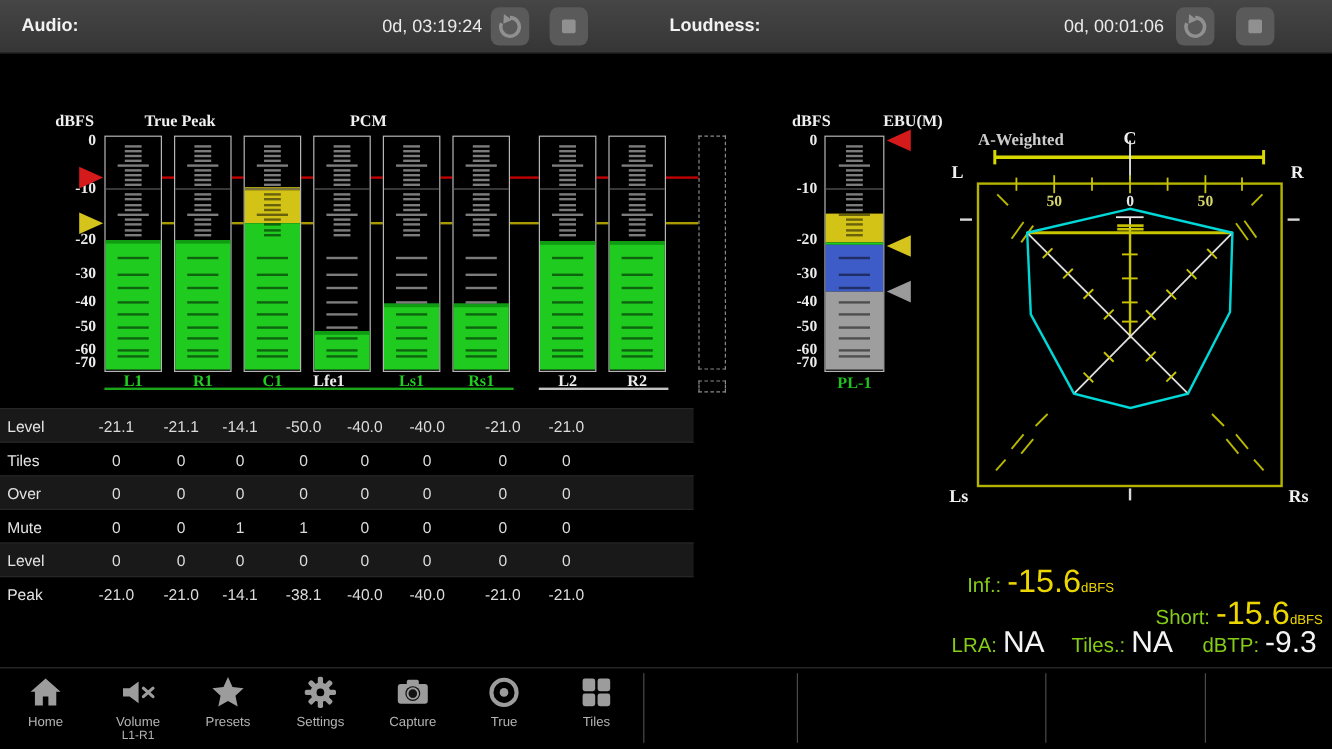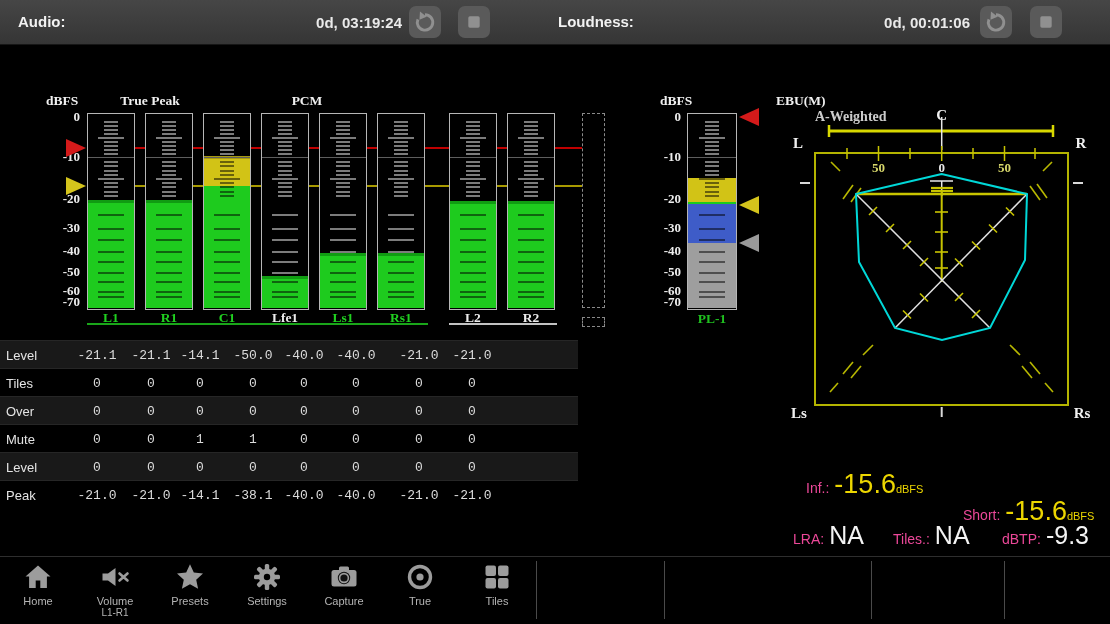--- a/index.html
+++ b/index.html
@@ -5,43 +5,43 @@
   html,body{margin:0;padding:0;background:#000;}
   #screen{position:relative;width:1110px;height:624px;background:#000;overflow:hidden;
           font-family:"Liberation Sans",sans-serif;color:#e8e8e8;user-select:none;}
   .abs{position:absolute;}
   .serif{font-family:"Liberation Serif",serif;font-weight:bold;}
 
   
   .topbar{position:absolute;left:0;top:0;width:1110px;height:44px;
           background:linear-gradient(#464646,#353535);border-bottom:1px solid #161616;}
   .tb-label{position:absolute;top:13px;font-size:15px;font-weight:bold;color:#f2f2f2;}
-  .tb-timer{position:absolute;top:14px;font-size:15px;color:#eaeaea;text-align:right;width:120px;font-weight:bold;}
+  .tb-timer{position:absolute;top:14px;font-size:15px;color:#eaeaea;text-align:right;width:120px;}
   .tb-btn{position:absolute;top:6px;width:32px;height:32px;background:#5a5a5a;border:none;
           border-radius:7px;padding:2px;cursor:pointer;}
   .tb-btn svg{width:26px;height:26px;display:block;margin:auto;}
 
   
   .hdr{position:absolute;top:93px;font-size:13.5px;color:#f0f0f0;}
   .u-green{position:absolute;top:323px;height:0;border-top:2px solid #1aa61a;}
   .u-white{position:absolute;top:323px;height:0;border-top:2px solid #c2c2c2;}
   .dash-box{position:absolute;border:1px dashed #8a8a8a;}
 
   .meter-col{position:absolute;top:113px;width:48px;height:197px;background:#000;
              border:1px solid #b6b6b6;box-sizing:border-box;}
 
   
   .stat-row{position:absolute;left:0;width:578px;height:28px;}
   .stat-row.stripe{background:#191919;}
   .stat-row .rl{position:absolute;left:6px;top:7px;font-size:13px;color:#e4e4e4;}
-  .stat-row .rv{position:absolute;top:7px;width:54px;text-align:center;font-size:13px;color:#dcdcdc;font-family:Liberation Mono, monospace;}
+  .stat-row .rv{position:absolute;top:7px;width:54px;text-align:center;font-size:13px;color:#dcdcdc;}
 
   
   .ro{position:absolute;display:flex;align-items:baseline;}
-  .ro .lbl{font-size:14px;color:#ec4899;margin-right:5px;}
+  .ro .lbl{font-size:17px;color:#84cc16;margin-right:5px;}
   .ro .val-y{font-size:27px;color:#ecd600;}
   .ro .unit-y{font-size:11px;color:#ecd600;}
   .ro .val-w{font-size:25px;color:#f4f4f4;}
 
   
   .toolbar{position:absolute;left:0;top:556px;width:1110px;height:68px;background:#000;
            border-top:1px solid #2e2e2e;}
   .nav-item{position:absolute;top:4px;width:70px;text-align:center;cursor:pointer;}
   .nav-item svg{width:32px;height:32px;display:inline-block;}
   .nav-item .nl{font-size:11px;color:#b4b4b4;margin-top:-2px;}
@@ -85,21 +85,21 @@
   <div class="hdr serif" style="left:46px">dBFS</div>
   <div class="hdr serif" style="left:90px;width:120px;text-align:center">True Peak</div>
   <div class="hdr serif" style="left:267px;width:80px;text-align:center">PCM</div>
 
   <div class="dash-box" style="left:582px;top:113px;width:21px;height:193px"></div>
   <div class="dash-box" style="left:582px;top:317px;width:21px;height:8px"></div>
   <div class="u-green" style="left:87px;width:341px"></div>
   <div class="u-white" style="left:449px;width:108px"></div>
 
   <div class="hdr serif" style="left:660px">dBFS</div>
-  <div class="hdr serif" style="left:776px">EBU(M)</div>
+  <div class="hdr serif" style="left:736px">EBU(M)</div>
   <div class="abs serif" style="left:687px;top:311px;width:50px;text-align:center;font-size:13.5px;color:#1fc01f">PL-1</div>
 
   <div id="dyn" class="abs" style="left:0;top:0;width:1110px;height:624px">
       <div style="position: absolute; left: 87px; top: 147px; width: 495px; height: 2px; background: rgb(192, 0, 0);"></div>
       <div style="position: absolute; left: 87px; top: 185px; width: 495px; height: 2px; background: rgb(168, 154, 0);"></div>
       <div class="serif" style="position: absolute; left: 30px; top: 109px; width: 50px; text-align: right; font-size: 13px; color: rgb(236, 236, 236);">0</div>
       <div class="serif" style="position: absolute; left: 30px; top: 149px; width: 50px; text-align: right; font-size: 13px; color: rgb(236, 236, 236);">-10</div>
       <div class="serif" style="position: absolute; left: 30px; top: 191px; width: 50px; text-align: right; font-size: 13px; color: rgb(236, 236, 236);">-20</div>
       <div class="serif" style="position: absolute; left: 30px; top: 220px; width: 50px; text-align: right; font-size: 13px; color: rgb(236, 236, 236);">-30</div>
       <div class="serif" style="position: absolute; left: 30px; top: 243px; width: 50px; text-align: right; font-size: 13px; color: rgb(236, 236, 236);">-40</div>
@@ -233,21 +233,21 @@
         <div style="position: absolute; left: 10px; top: 100px; width: 26px; height: 2px; background: rgb(124, 124, 124);"></div>
         <div style="position: absolute; left: 10px; top: 114px; width: 26px; height: 2px; background: rgb(124, 124, 124);"></div>
         <div style="position: absolute; left: 10px; top: 125px; width: 26px; height: 2px; background: rgb(124, 124, 124);"></div>
         <div style="position: absolute; left: 10px; top: 137px; width: 26px; height: 2px; background: rgb(124, 124, 124);"></div>
         <div style="position: absolute; left: 10px; top: 147px; width: 26px; height: 2px; background: rgb(124, 124, 124);"></div>
         <div style="position: absolute; left: 10px; top: 158px; width: 26px; height: 2px; background: rgb(124, 124, 124);"></div>
         <div style="position: absolute; left: 10px; top: 167px; width: 26px; height: 2px; background: rgba(0, 0, 0, 0.5);"></div>
         <div style="position: absolute; left: 10px; top: 177px; width: 26px; height: 2px; background: rgba(0, 0, 0, 0.5);"></div>
         <div style="position: absolute; left: 10px; top: 182px; width: 26px; height: 2px; background: rgba(0, 0, 0, 0.5);"></div>
       </div>
-      <div class="serif" style="position: absolute; left: 261px; top: 310px; width: 48px; text-align: center; font-size: 13.5px; color: rgb(236, 236, 236);">Lfe1</div>
+      <div class="serif" style="position: absolute; left: 261px; top: 310px; width: 48px; font-size: 13.5px; color: rgb(236, 236, 236);">Lfe1</div>
       <div class="meter-col" style="left: 319px;">
         <div style="position: absolute; left: 0px; top: 139px; width: 46px; height: 55px; background: rgb(30, 203, 30);"></div>
         <div style="position: absolute; left: 0px; top: 139px; width: 46px; height: 3px; background: rgb(16, 156, 18);"></div>
         <div style="position: absolute; left: 16px; top: 7px; width: 14px; height: 2px; background: rgb(124, 124, 124);"></div>
         <div style="position: absolute; left: 16px; top: 11px; width: 14px; height: 2px; background: rgb(124, 124, 124);"></div>
         <div style="position: absolute; left: 16px; top: 15px; width: 14px; height: 2px; background: rgb(124, 124, 124);"></div>
         <div style="position: absolute; left: 16px; top: 19px; width: 14px; height: 2px; background: rgb(124, 124, 124);"></div>
         <div style="position: absolute; left: 10px; top: 23px; width: 26px; height: 2px; background: rgb(124, 124, 124);"></div>
         <div style="position: absolute; left: 16px; top: 27px; width: 14px; height: 2px; background: rgb(124, 124, 124);"></div>
         <div style="position: absolute; left: 16px; top: 31px; width: 14px; height: 2px; background: rgb(124, 124, 124);"></div>

